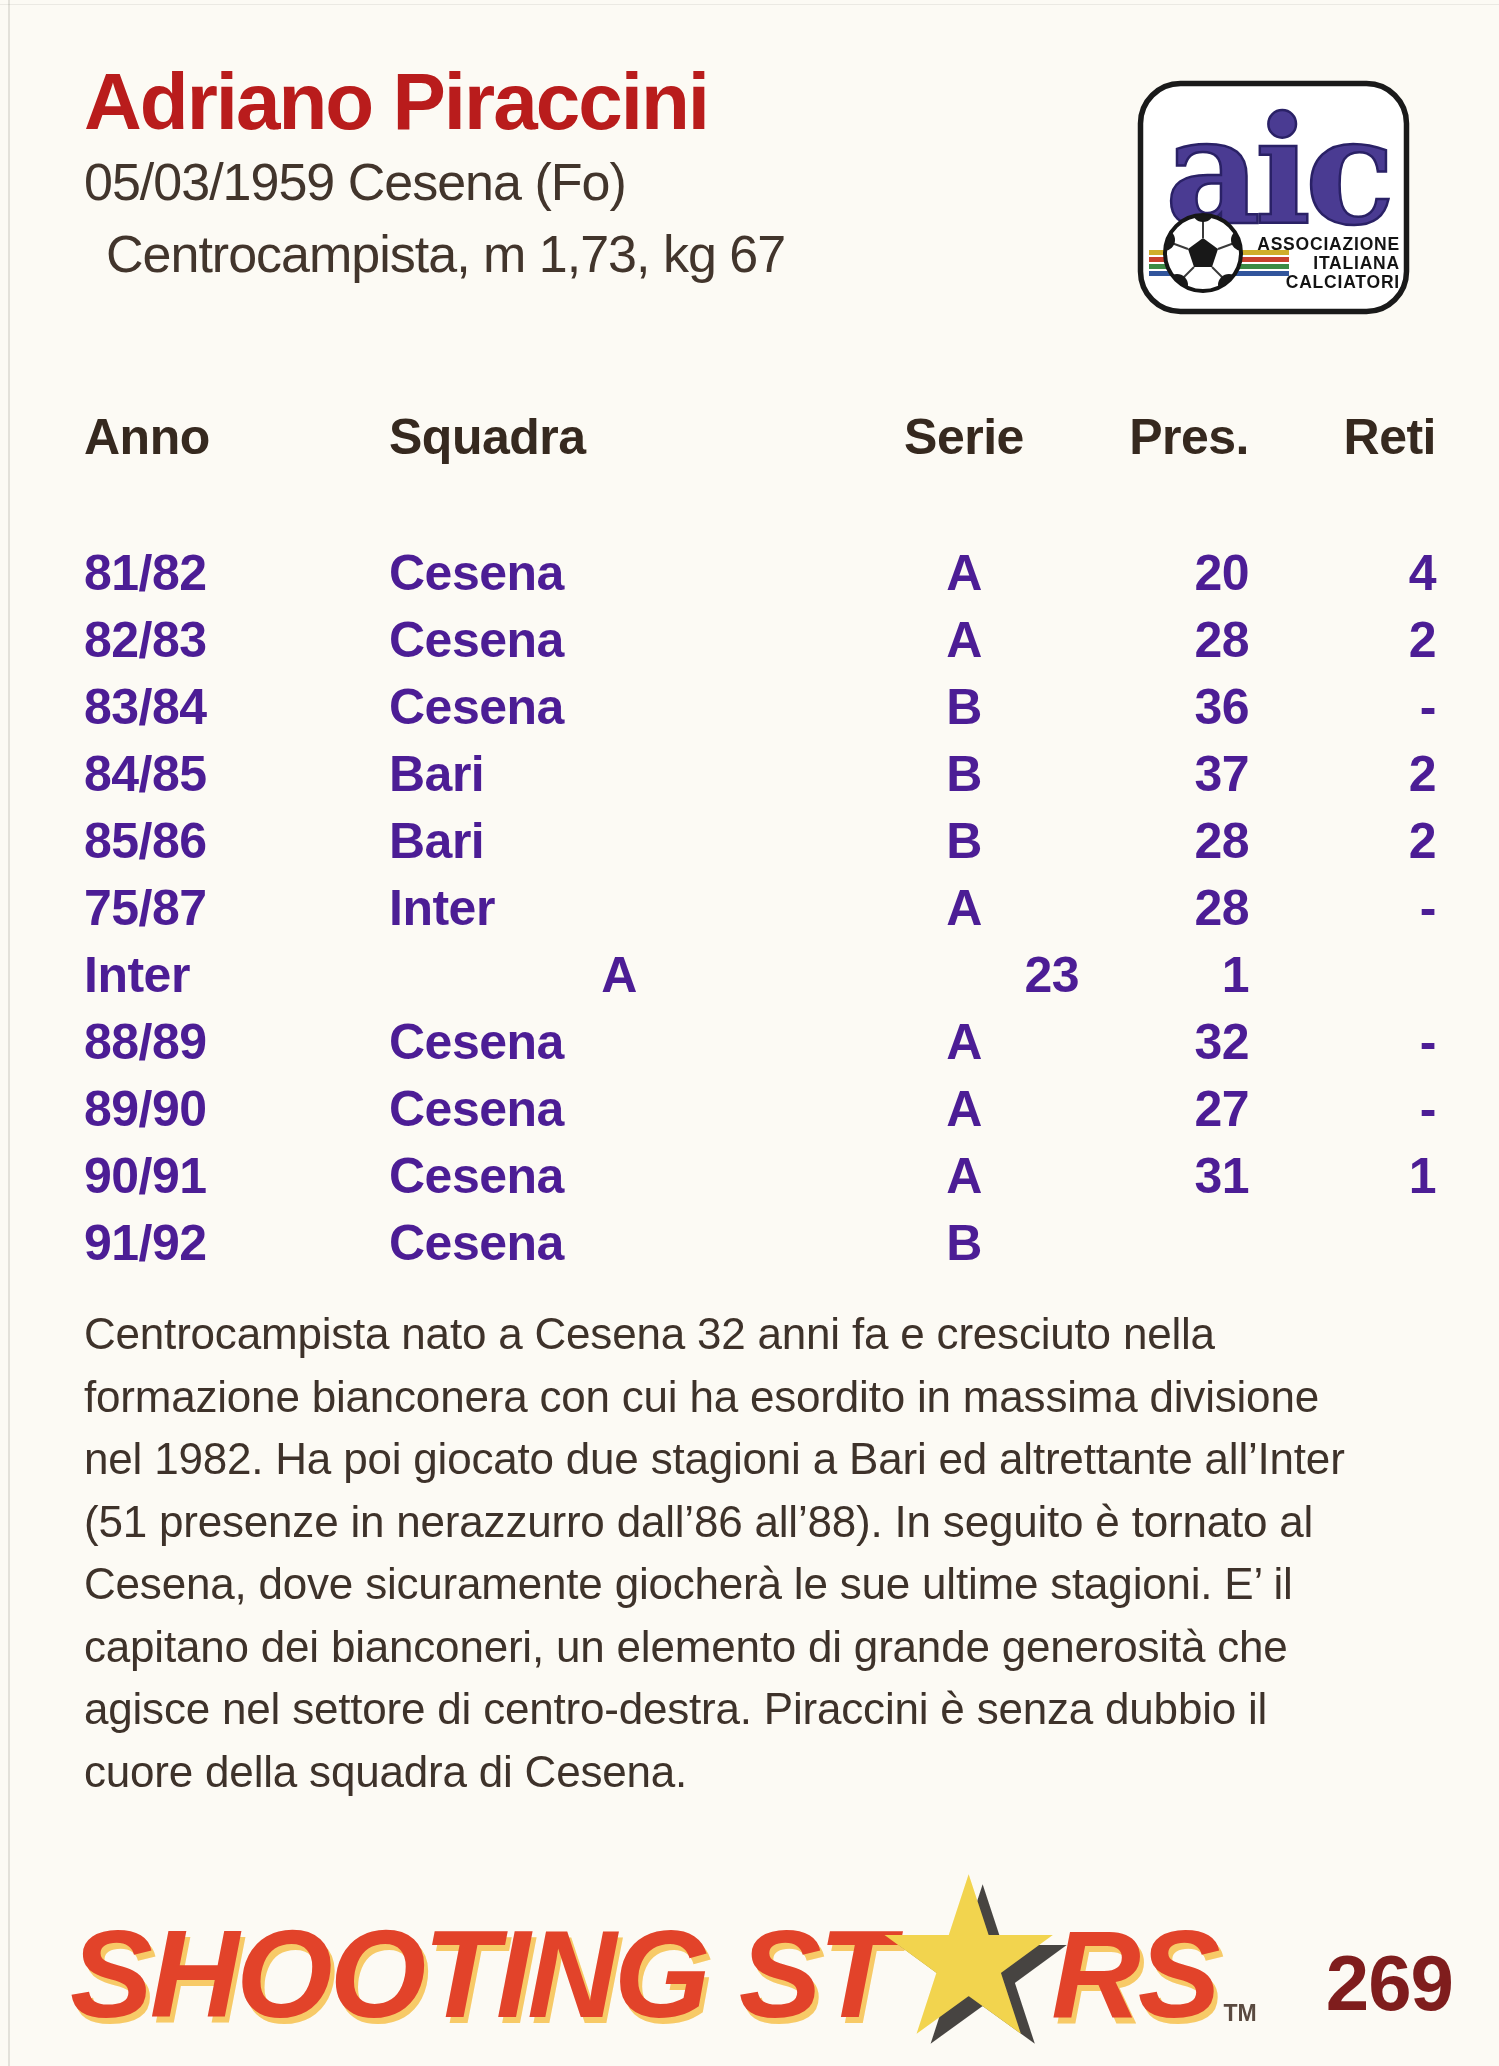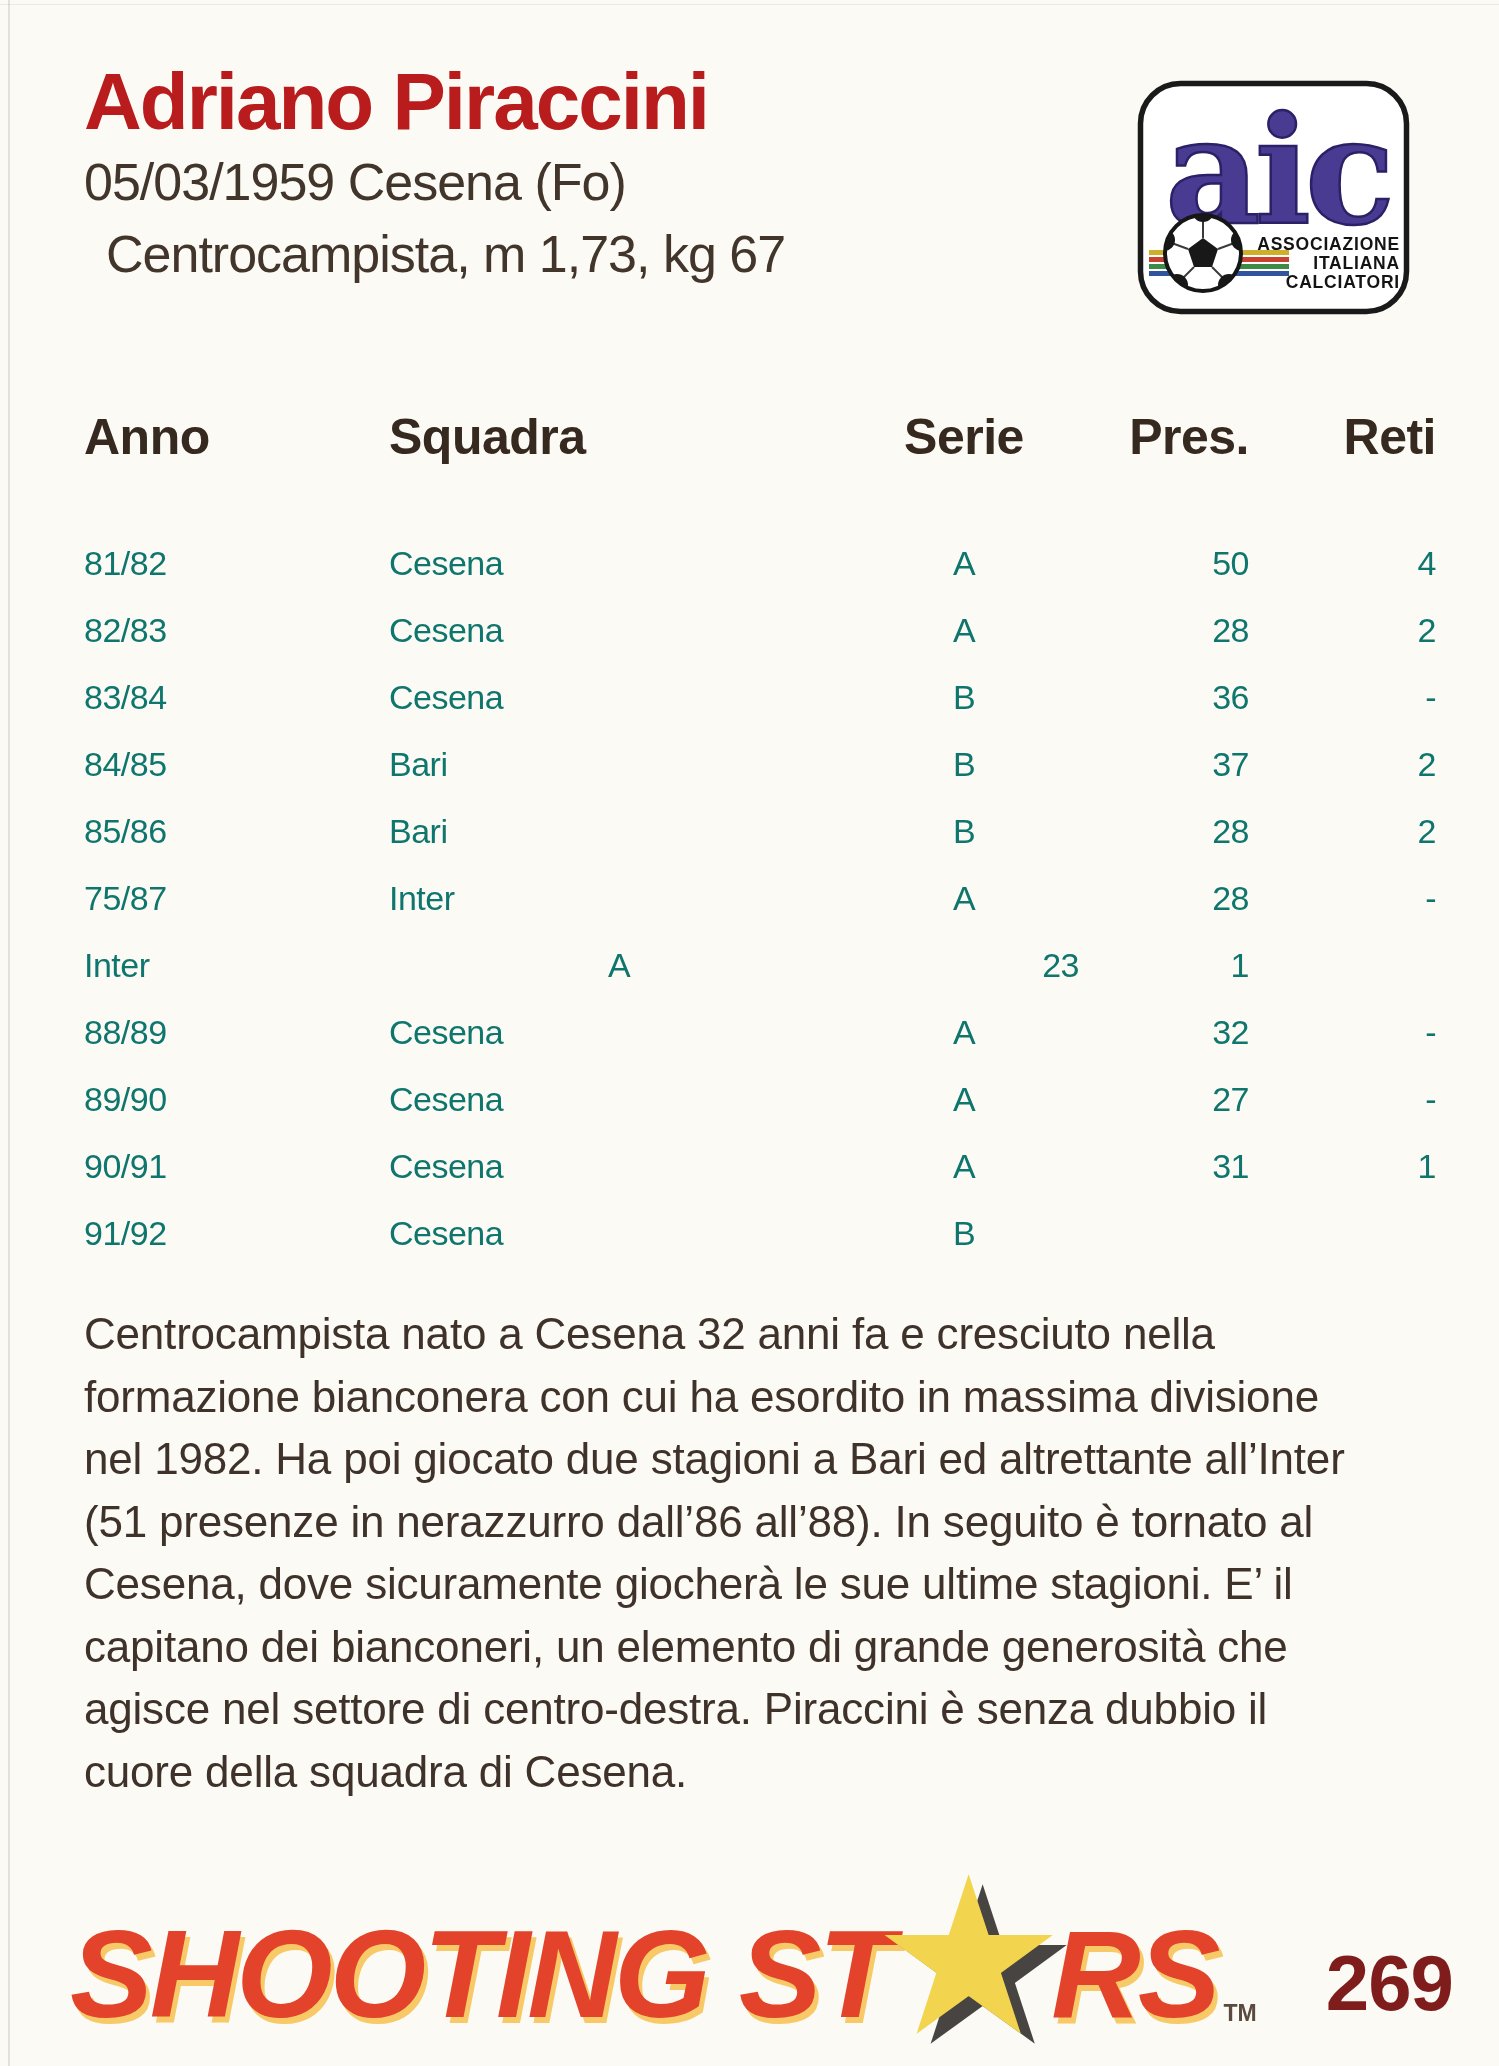--- a/index.html
+++ b/index.html
@@ -22,21 +22,21 @@
   }
   .sub-birth{top:152px;}
   .sub-role{top:224px;margin-left:22px;}
 
   .aic-logo{position:absolute; left:1137px; top:80px; width:273px; height:188px;}
 
   .stats{position:absolute; left:84px; top:408px; width:1352px;}
   .tr{display:grid; grid-template-columns:305px 460px 230px 170px 1fr; align-items:start;}
   .thead{font-weight:bold; font-size:50px; letter-spacing:-0.5px; color:#36291f;}
   .tbody{margin-top:78px;}
-  .tbody .tr{height:67px; font-size:34px; letter-spacing:-0.5px; color:#0f766e;}
+  .tbody .tr{height:67px; font-size:50px; letter-spacing:-0.5px; color:#4c1d95;font-weight:bold;}
   .c3{text-align:center;}
   .c4,.c5{text-align:right;}
 
   .bio{position:absolute; left:84px; top:1303px; font-size:44px; line-height:62.5px;
        letter-spacing:-0.2px; color:#3e322a;}
   .bio div{white-space:nowrap;}
 
   .brand{
     position:absolute; left:70px; top:1908px; height:170px;
     font-style:italic; font-weight:bold; font-size:124px; line-height:132px;
@@ -118,21 +118,21 @@
       <div class="c2">Squadra</div>
       <div class="c3">Serie</div>
       <div class="c4">Pres.</div>
       <div class="c5">Reti</div>
     </div>
     <div class="tbody">
       <div class="tr">
         <div class="c1">81/82</div>
         <div class="c2">Cesena</div>
         <div class="c3">A</div>
-        <div class="c4">50</div>
+        <div class="c4">20</div>
         <div class="c5">4</div>
       </div>
       <div class="tr">
         <div class="c1">82/83</div>
         <div class="c2">Cesena</div>
         <div class="c3">A</div>
         <div class="c4">28</div>
         <div class="c5">2</div>
       </div>
       <div class="tr">

